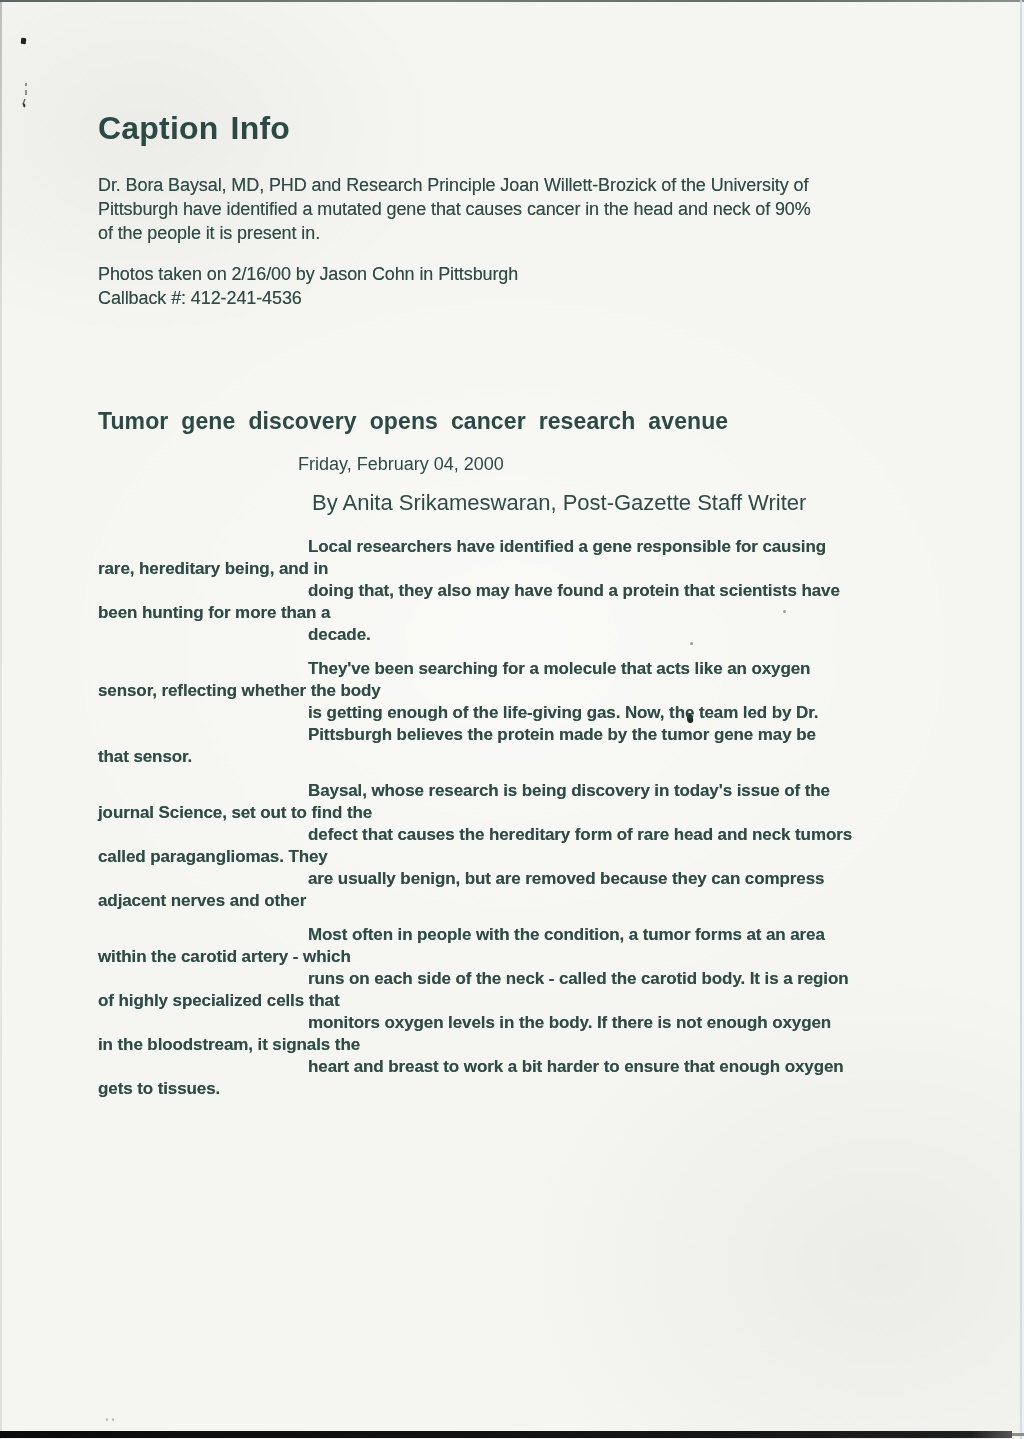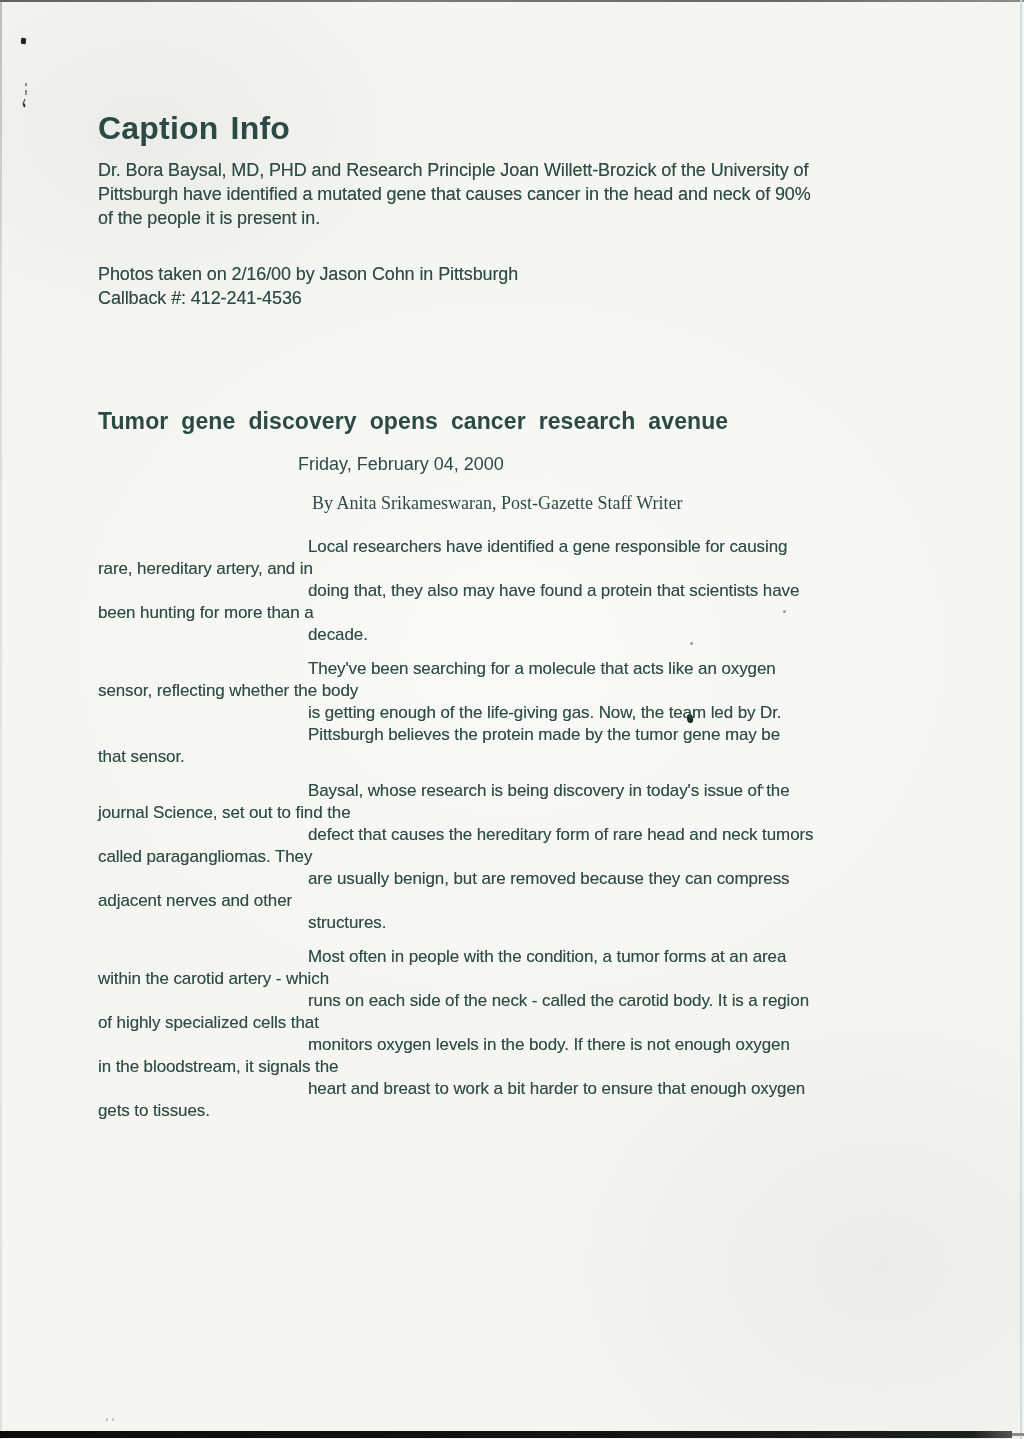--- a/index.html
+++ b/index.html
@@ -45,31 +45,31 @@
   .speck.s2 { left: 690px; top: 642px; width: 3px; height: 3px; }
   .speck.s3 { left: 761px; top: 786px; width: 3px; height: 3px; }
   .speck.s4 { left: 106px; top: 1418px; width: 2px; height: 3px; opacity: .5; }
   .speck.s5 { left: 112px; top: 1418px; width: 2px; height: 3px; opacity: .5; }
 
   
   .doc-title { top: 108px; margin: 0; font-size: 32px; line-height: 40px; font-weight: bold;
                letter-spacing: .2px; word-spacing: 3px; color: #2c4a45; }
   .caption-block { font-size: 18px; line-height: 24px; letter-spacing: -0.1px;
                    text-shadow: 0 0 .5px rgba(46,76,70,.55); }
-  .caption-desc { top: 158px; }
+  .caption-desc { top: 173px; }
   .photo-block { top: 262px; }
   .note-block { top: 324px; }
 
   .headline { top: 406px; margin: 0; font-size: 23px; line-height: 30px; font-weight: bold;
               word-spacing: 6.5px; letter-spacing: .1px; color: #2c4a45; }
   .dateline { top: 452px; left: 298px; font-size: 18px; line-height: 24px; }
-  .byline  { top: 491px; left: 312px; font-size: 18px; line-height: 24px; font-family: Liberation Serif, serif; }
+  .byline  { top: 491px; left: 312px; font-size: 22px; line-height: 24px; }
 
   .article-body { top: 536px; font-size: 17px; line-height: 22px; letter-spacing: -0.1px;
-                  text-shadow: 0 0 .5px rgba(46,76,70,.5); }
+                  text-shadow: 0 0 .5px rgba(46,76,70,.5); font-weight: bold; }
   .para { margin: 0 0 12px 0; }
   .para .in { margin-left: 210px; }
 </style>
 </head>
 <body>
 
 <div class="page">
 
   <div class="top-edge"></div>
   <div class="left-edge"></div>
@@ -103,40 +103,39 @@
   </div>
 
 
   <h2 class="txt headline">Tumor gene discovery opens cancer research avenue</h2>
   <div class="txt dateline">Friday, February 04, 2000</div>
   <div class="txt byline">By Anita Srikameswaran, Post-Gazette Staff Writer</div>
 
   <div class="txt article-body">
     <div class="para">
       <div class="line in">Local researchers have identified a gene responsible for causing</div>
-      <div class="line">rare, hereditary artery, and in</div>
+      <div class="line">rare, hereditary being, and in</div>
       <div class="line in">doing that, they also may have found a protein that scientists have</div>
       <div class="line">been hunting for more than a</div>
       <div class="line in">decade.</div>
     </div>
     <div class="para">
       <div class="line in">They've been searching for a molecule that acts like an oxygen</div>
       <div class="line">sensor, reflecting whether the body</div>
       <div class="line in">is getting enough of the life-giving gas. Now, the team led by Dr.</div>
       <div class="line in">Pittsburgh believes the protein made by the tumor gene may be</div>
       <div class="line">that sensor.</div>
     </div>
     <div class="para">
       <div class="line in">Baysal, whose research is being discovery in today's issue of the</div>
       <div class="line">journal Science, set out to find the</div>
       <div class="line in">defect that causes the hereditary form of rare head and neck tumors</div>
       <div class="line">called paragangliomas. They</div>
       <div class="line in">are usually benign, but are removed because they can compress</div>
       <div class="line">adjacent nerves and other</div>
-      <div class="line in">structures.</div>
     </div>
     <div class="para">
       <div class="line in">Most often in people with the condition, a tumor forms at an area</div>
       <div class="line">within the carotid artery - which</div>
       <div class="line in">runs on each side of the neck - called the carotid body. It is a region</div>
       <div class="line">of highly specialized cells that</div>
       <div class="line in">monitors oxygen levels in the body. If there is not enough oxygen</div>
       <div class="line">in the bloodstream, it signals the</div>
       <div class="line in">heart and breast to work a bit harder to ensure that enough oxygen</div>
       <div class="line">gets to tissues.</div>

